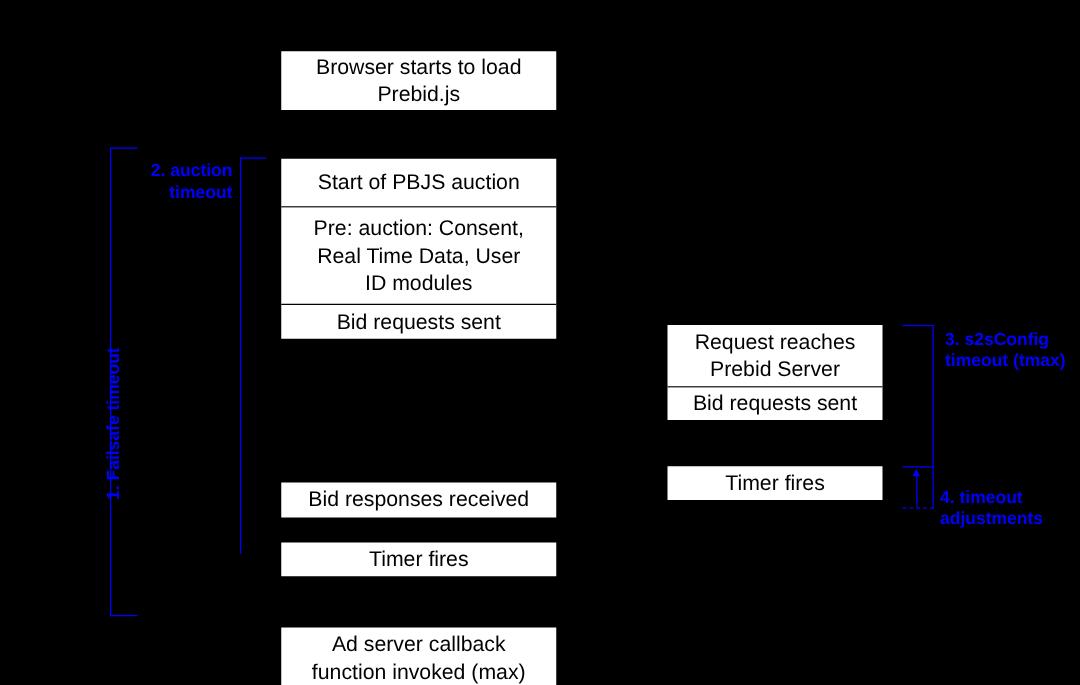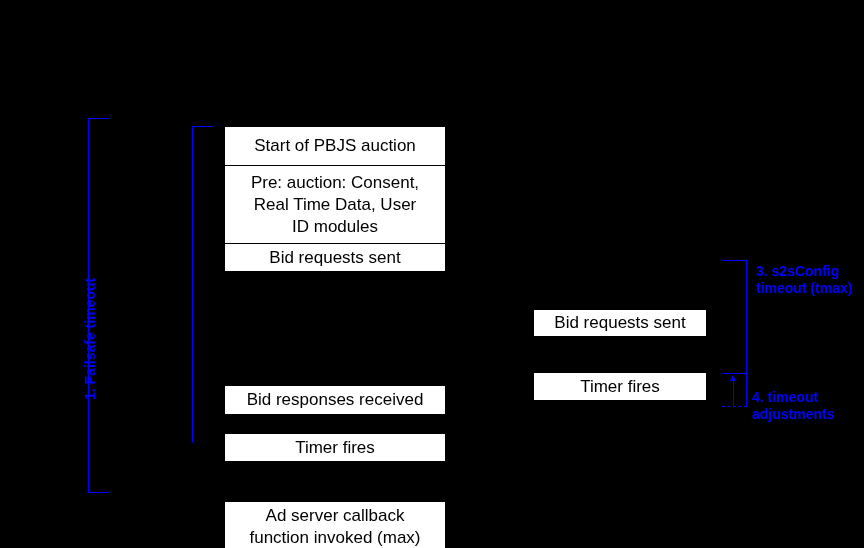--- a/index.html
+++ b/index.html
@@ -88,48 +88,54 @@
     border-left: 3px solid transparent;
     border-right: 3px solid transparent;
     border-bottom: 6px solid #0000ff;
   }
 </style>
 </head>
 <body>
 
 <div id="diagram">
 
+  <div class="box" style="left:225px; top:41px; width:220px; height:47px;">Browser starts to load
+Prebid.js</div>
 
   <div class="box stacked-top" style="left:225px; top:127px; width:220px; height:39px;">Start of PBJS auction</div>
 
   <div class="box stacked-mid" style="left:225px; top:166px; width:220px; height:78px;">Pre: auction: Consent,
 Real Time Data, User
 ID modules</div>
 
   <div class="box" style="left:225px; top:244px; width:220px; height:27px;">Bid requests sent</div>
 
   <div class="box" style="left:225px; top:386px; width:220px; height:28px;text-align:center;">Bid responses received</div>
 
   <div class="box" style="left:225px; top:434px; width:220px; height:27px;">Timer fires</div>
 
   <div class="box" style="left:225px; top:490px; width:220px; height:50px;margin-top:12px;">Ad server callback
 function invoked (max)</div>
 
+  <div class="box stacked-top" style="left:534px; top:260px; width:172px; height:50px;">Request reaches
+Prebid Server</div>
 
   <div class="box" style="left:534px; top:310px; width:172px; height:26px;">Bid requests sent</div>
 
   <div class="box" style="left:534px; top:373px; width:172px; height:27px;">Timer fires</div>
 
   <div class="hline" style="left:88px; top:118px; width:22px;"></div>
   <div class="vline" style="left:88px; top:118px; height:375px;"></div>
   <div class="hline" style="left:88px; top:492px; width:22px;"></div>
   <div class="vlabel" style="left:82px; top:400px;">1. Failsafe timeout</div>
 
   <div class="hline" style="left:192px; top:126px; width:21px;"></div>
   <div class="vline" style="left:192px; top:126px; height:317px;"></div>
+  <div class="blue-label right-align" style="left:104px; top:128px; width:82px;">2. auction
+timeout</div>
 
   <div class="hline" style="left:722px; top:260px; width:25px;"></div>
   <div class="vline" style="left:746px; top:260px; height:114px;"></div>
   <div class="hline" style="left:722px; top:373px; width:25px;"></div>
   <div class="blue-label left-align" style="left:756px; top:263px; width:112px;">3. s2sConfig
 timeout (tmax)</div>
 
   <div class="vline" style="left:746px; top:373px; height:34px;"></div>
   <div class="dashline" style="left:722px; top:406px; width:25px;"></div>
   <div class="arrow-up" style="left:733px; top:381px; height:25px;"></div>

